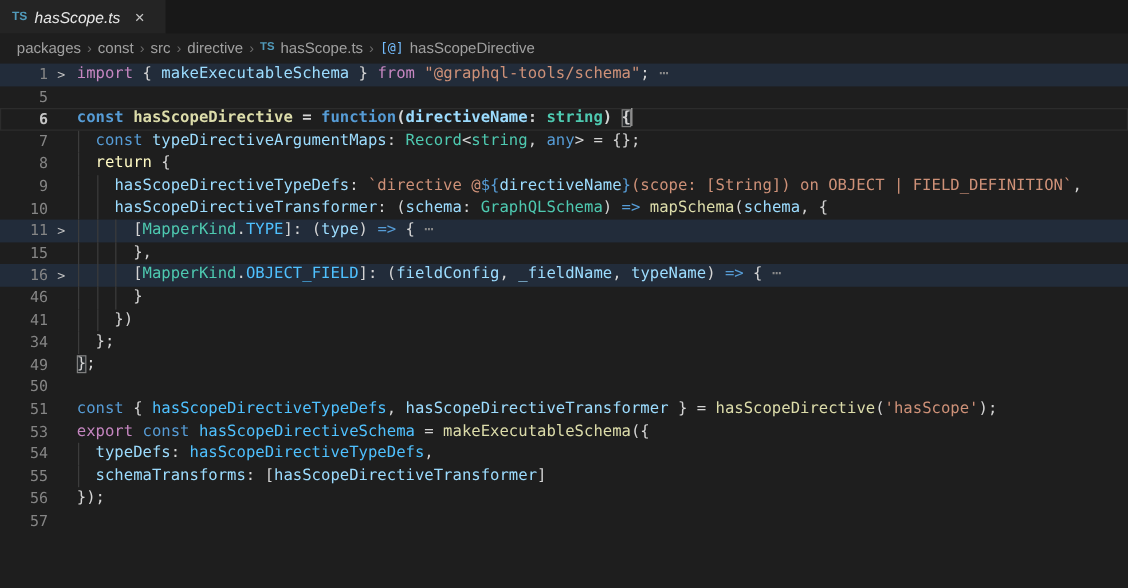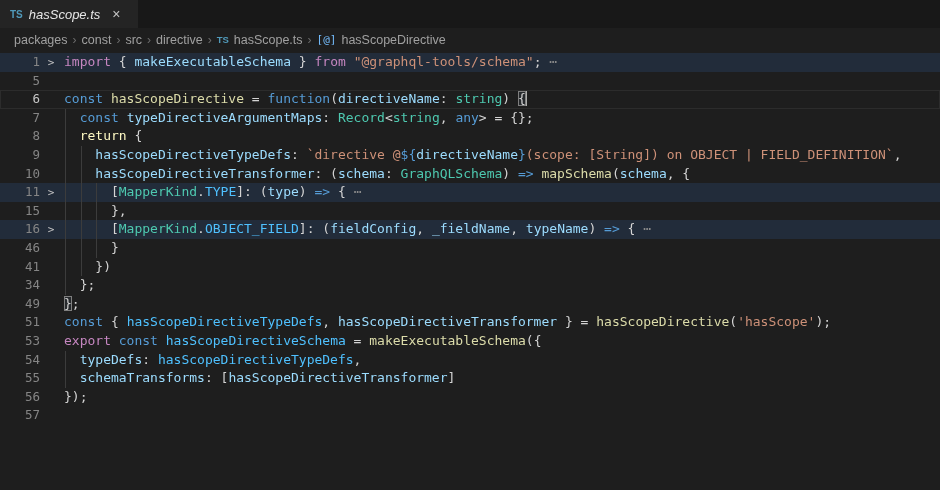--- a/index.html
+++ b/index.html
@@ -15,21 +15,21 @@
     color:#a0a0a0;font-size:12.5px;gap:3px;white-space:nowrap;}
   .crumb{cursor:pointer;}
   .crumb-sep{color:#6b6b6b;font-size:12px;padding:0 2px;}
   .bc-ficon{color:#519aba;font-weight:bold;font-size:9.5px;margin-right:2px;}
   .bc-symicon{color:#75beff;font-size:11px;font-family:"DejaVu Sans Mono",monospace;margin-right:2px;}
   
   .editor{position:relative;padding-top:2px;}
   .line{position:relative;height:18.6px;line-height:18.6px;white-space:pre;
     font-family:"DejaVu Sans Mono",monospace;font-size:13px;color:#d4d4d4;}
   .line.hl{background:#222c3a;}
-  .line.cur{box-shadow:inset 0 0 0 1px #2c2c2c;}
+  .line.cur{box-shadow:inset 0 0 0 1px #2c2c2c;font-weight:bold;}
   .gut{display:inline-block;width:64px;vertical-align:top;}
   .num{display:inline-block;width:40px;text-align:right;color:#858585;font-size:12.5px;}
   .line.cur .num{color:#c6c6c6;}
   .chev{display:inline-block;width:22px;text-align:center;color:#c5c5c5;font-size:11px;cursor:pointer;}
   .guide{position:absolute;top:0;bottom:0;width:1px;background:#3c3c3c;}
   .bracket-box{outline:1px solid #7f7f7f;outline-offset:-1px;background:rgba(90,110,130,.15);}
   .cursor{display:inline-block;width:1.5px;height:15px;background:#aeafad;vertical-align:-3px;}
   .ellipsis{color:#8a8a8a;}
 </style>
 </head>
@@ -67,19 +67,20 @@
     <div class="line"><span class="guide" style="left: 65px;"></span><span class="gut"><span class="num">8</span><span class="chev"></span></span><span style="color: rgb(212, 212, 212);">  </span><span style="color: #fef9c3;">return</span><span style="color: rgb(212, 212, 212);"> {</span></div>
     <div class="line"><span class="guide" style="left: 65px;"></span><span class="guide" style="left: 80.66px;"></span><span class="gut"><span class="num">9</span><span class="chev"></span></span><span style="color: rgb(212, 212, 212);">    </span><span style="color: rgb(156, 220, 254);">hasScopeDirectiveTypeDefs</span><span style="color: rgb(212, 212, 212);">: </span><span style="color: rgb(206, 145, 120);">`directive @</span><span style="color: rgb(86, 156, 214);">${</span><span style="color: rgb(156, 220, 254);">directiveName</span><span style="color: rgb(86, 156, 214);">}</span><span style="color: rgb(206, 145, 120);">(scope: [String]) on OBJECT | FIELD_DEFINITION`</span><span style="color: rgb(212, 212, 212);">,</span></div>
     <div class="line"><span class="guide" style="left: 65px;"></span><span class="guide" style="left: 80.66px;"></span><span class="gut"><span class="num">10</span><span class="chev"></span></span><span style="color: rgb(212, 212, 212);">    </span><span style="color: rgb(156, 220, 254);">hasScopeDirectiveTransformer</span><span style="color: rgb(212, 212, 212);">: (</span><span style="color: rgb(156, 220, 254);">schema</span><span style="color: rgb(212, 212, 212);">: </span><span style="color: rgb(78, 201, 176);">GraphQLSchema</span><span style="color: rgb(212, 212, 212);">) </span><span style="color: rgb(86, 156, 214);">=&gt;</span><span style="color: rgb(212, 212, 212);"> </span><span style="color: rgb(220, 220, 170);">mapSchema</span><span style="color: rgb(212, 212, 212);">(</span><span style="color: rgb(156, 220, 254);">schema</span><span style="color: rgb(212, 212, 212);">, {</span></div>
     <div class="line hl"><span class="guide" style="left: 65px;"></span><span class="guide" style="left: 80.66px;"></span><span class="guide" style="left: 96.32px;"></span><span class="gut"><span class="num">11</span><span class="chev">&gt;</span></span><span style="color: rgb(212, 212, 212);">      [</span><span style="color: rgb(78, 201, 176);">MapperKind</span><span style="color: rgb(212, 212, 212);">.</span><span style="color: rgb(79, 193, 255);">TYPE</span><span style="color: rgb(212, 212, 212);">]: (</span><span style="color: rgb(156, 220, 254);">type</span><span style="color: rgb(212, 212, 212);">) </span><span style="color: rgb(86, 156, 214);">=&gt;</span><span style="color: rgb(212, 212, 212);"> { </span><span class="ellipsis" style="color: rgb(138, 138, 138);">⋯</span></div>
     <div class="line"><span class="guide" style="left: 65px;"></span><span class="guide" style="left: 80.66px;"></span><span class="guide" style="left: 96.32px;"></span><span class="gut"><span class="num">15</span><span class="chev"></span></span><span style="color: rgb(212, 212, 212);">      },</span></div>
     <div class="line hl"><span class="guide" style="left: 65px;"></span><span class="guide" style="left: 80.66px;"></span><span class="guide" style="left: 96.32px;"></span><span class="gut"><span class="num">16</span><span class="chev">&gt;</span></span><span style="color: rgb(212, 212, 212);">      [</span><span style="color: rgb(78, 201, 176);">MapperKind</span><span style="color: rgb(212, 212, 212);">.</span><span style="color: rgb(79, 193, 255);">OBJECT_FIELD</span><span style="color: rgb(212, 212, 212);">]: (</span><span style="color: rgb(156, 220, 254);">fieldConfig</span><span style="color: rgb(212, 212, 212);">, </span><span style="color: rgb(156, 220, 254);">_fieldName</span><span style="color: rgb(212, 212, 212);">, </span><span style="color: rgb(156, 220, 254);">typeName</span><span style="color: rgb(212, 212, 212);">) </span><span style="color: rgb(86, 156, 214);">=&gt;</span><span style="color: rgb(212, 212, 212);"> { </span><span class="ellipsis" style="color: rgb(138, 138, 138);">⋯</span></div>
     <div class="line"><span class="guide" style="left: 65px;"></span><span class="guide" style="left: 80.66px;"></span><span class="guide" style="left: 96.32px;"></span><span class="gut"><span class="num">46</span><span class="chev"></span></span><span style="color: rgb(212, 212, 212);">      }</span></div>
     <div class="line"><span class="guide" style="left: 65px;"></span><span class="guide" style="left: 80.66px;"></span><span class="gut"><span class="num">41</span><span class="chev"></span></span><span style="color: rgb(212, 212, 212);">    })</span></div>
     <div class="line"><span class="guide" style="left: 65px;"></span><span class="gut"><span class="num">34</span><span class="chev"></span></span><span style="color: rgb(212, 212, 212);">  };</span></div>
     <div class="line"><span class="gut"><span class="num">49</span><span class="chev"></span></span><span class="bracket-box" style="color: rgb(212, 212, 212);">}</span><span style="color: rgb(212, 212, 212);">;</span></div>
+    <div class="line"><span class="gut"><span class="num">50</span><span class="chev"></span></span></div>
     <div class="line"><span class="gut"><span class="num">51</span><span class="chev"></span></span><span style="color: rgb(86, 156, 214);">const</span><span style="color: rgb(212, 212, 212);"> { </span><span style="color: rgb(79, 193, 255);">hasScopeDirectiveTypeDefs</span><span style="color: rgb(212, 212, 212);">, </span><span style="color: rgb(156, 220, 254);">hasScopeDirectiveTransformer</span><span style="color: rgb(212, 212, 212);"> } = </span><span style="color: rgb(220, 220, 170);">hasScopeDirective</span><span style="color: rgb(212, 212, 212);">(</span><span style="color: rgb(206, 145, 120);">'hasScope'</span><span style="color: rgb(212, 212, 212);">);</span></div>
     <div class="line"><span class="gut"><span class="num">53</span><span class="chev"></span></span><span style="color: rgb(197, 134, 192);">export</span><span style="color: rgb(212, 212, 212);"> </span><span style="color: rgb(86, 156, 214);">const</span><span style="color: rgb(212, 212, 212);"> </span><span style="color: rgb(79, 193, 255);">hasScopeDirectiveSchema</span><span style="color: rgb(212, 212, 212);"> = </span><span style="color: rgb(220, 220, 170);">makeExecutableSchema</span><span style="color: rgb(212, 212, 212);">({</span></div>
     <div class="line"><span class="guide" style="left: 65px;"></span><span class="gut"><span class="num">54</span><span class="chev"></span></span><span style="color: rgb(212, 212, 212);">  </span><span style="color: rgb(156, 220, 254);">typeDefs</span><span style="color: rgb(212, 212, 212);">: </span><span style="color: rgb(79, 193, 255);">hasScopeDirectiveTypeDefs</span><span style="color: rgb(212, 212, 212);">,</span></div>
     <div class="line"><span class="guide" style="left: 65px;"></span><span class="gut"><span class="num">55</span><span class="chev"></span></span><span style="color: rgb(212, 212, 212);">  </span><span style="color: rgb(156, 220, 254);">schemaTransforms</span><span style="color: rgb(212, 212, 212);">: [</span><span style="color: rgb(156, 220, 254);">hasScopeDirectiveTransformer</span><span style="color: rgb(212, 212, 212);">]</span></div>
     <div class="line"><span class="gut"><span class="num">56</span><span class="chev"></span></span><span style="color: rgb(212, 212, 212);">});</span></div>
     <div class="line"><span class="gut"><span class="num">57</span><span class="chev"></span></span></div>
   </div>
 
 </body></html>

